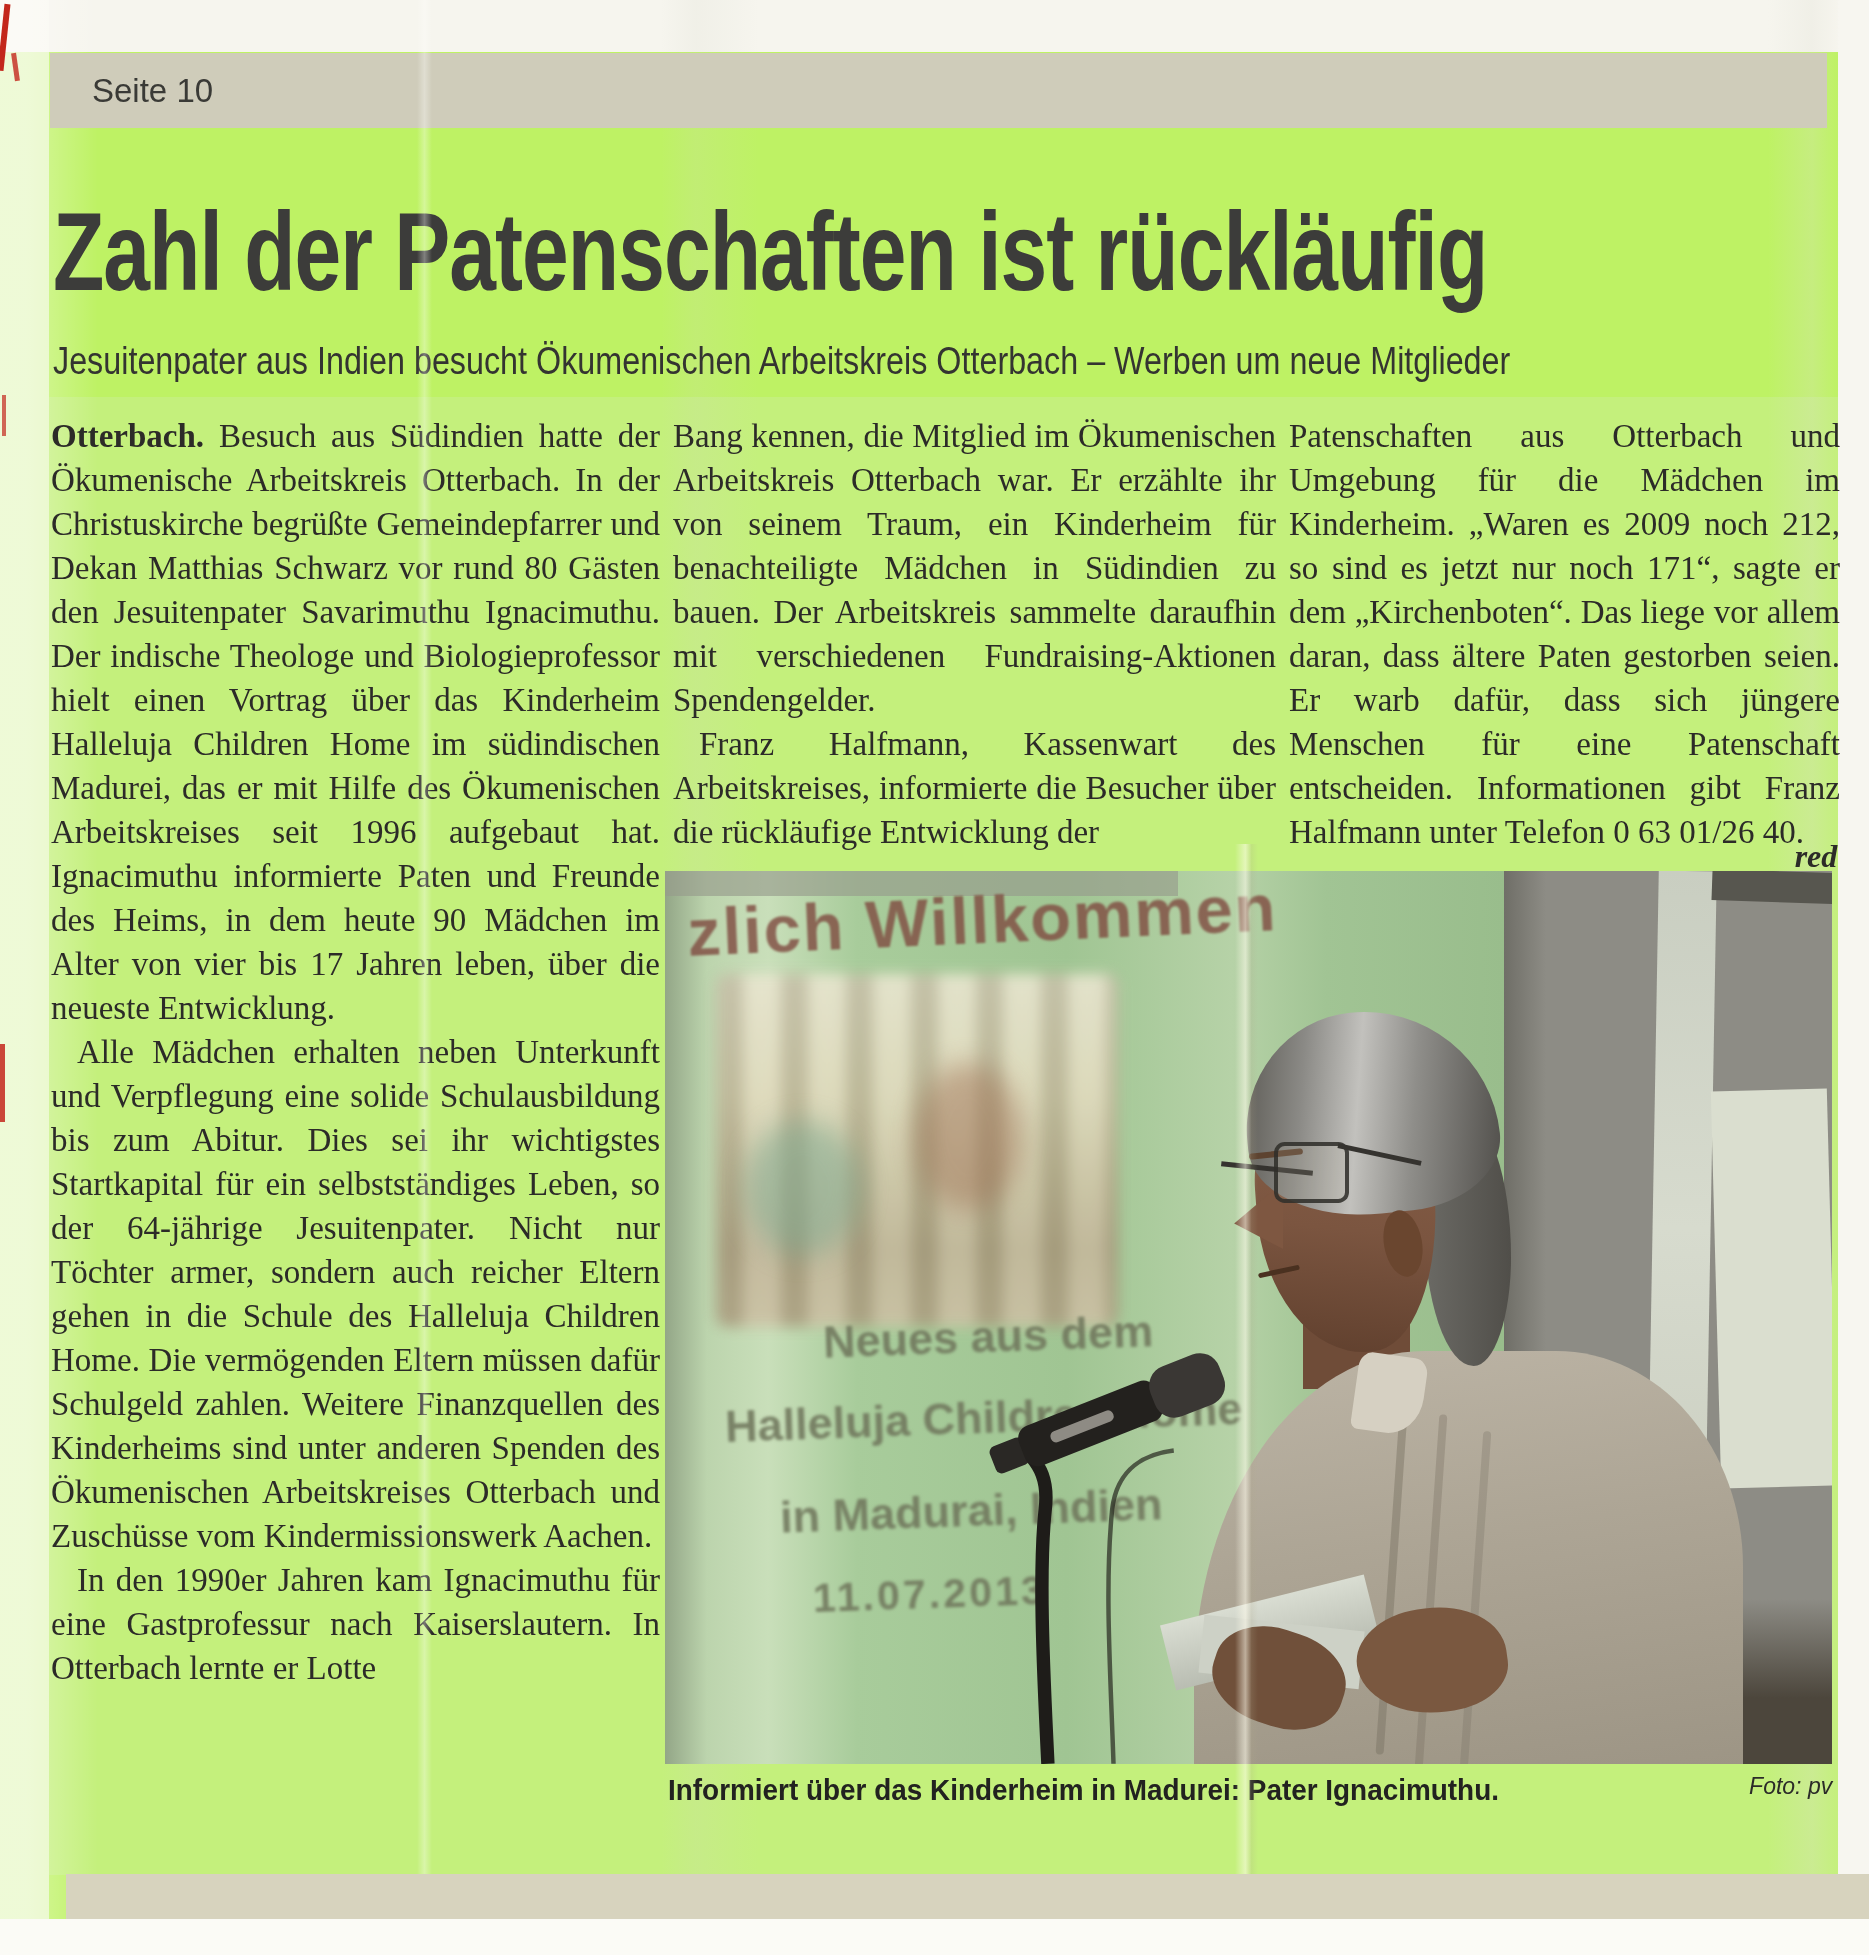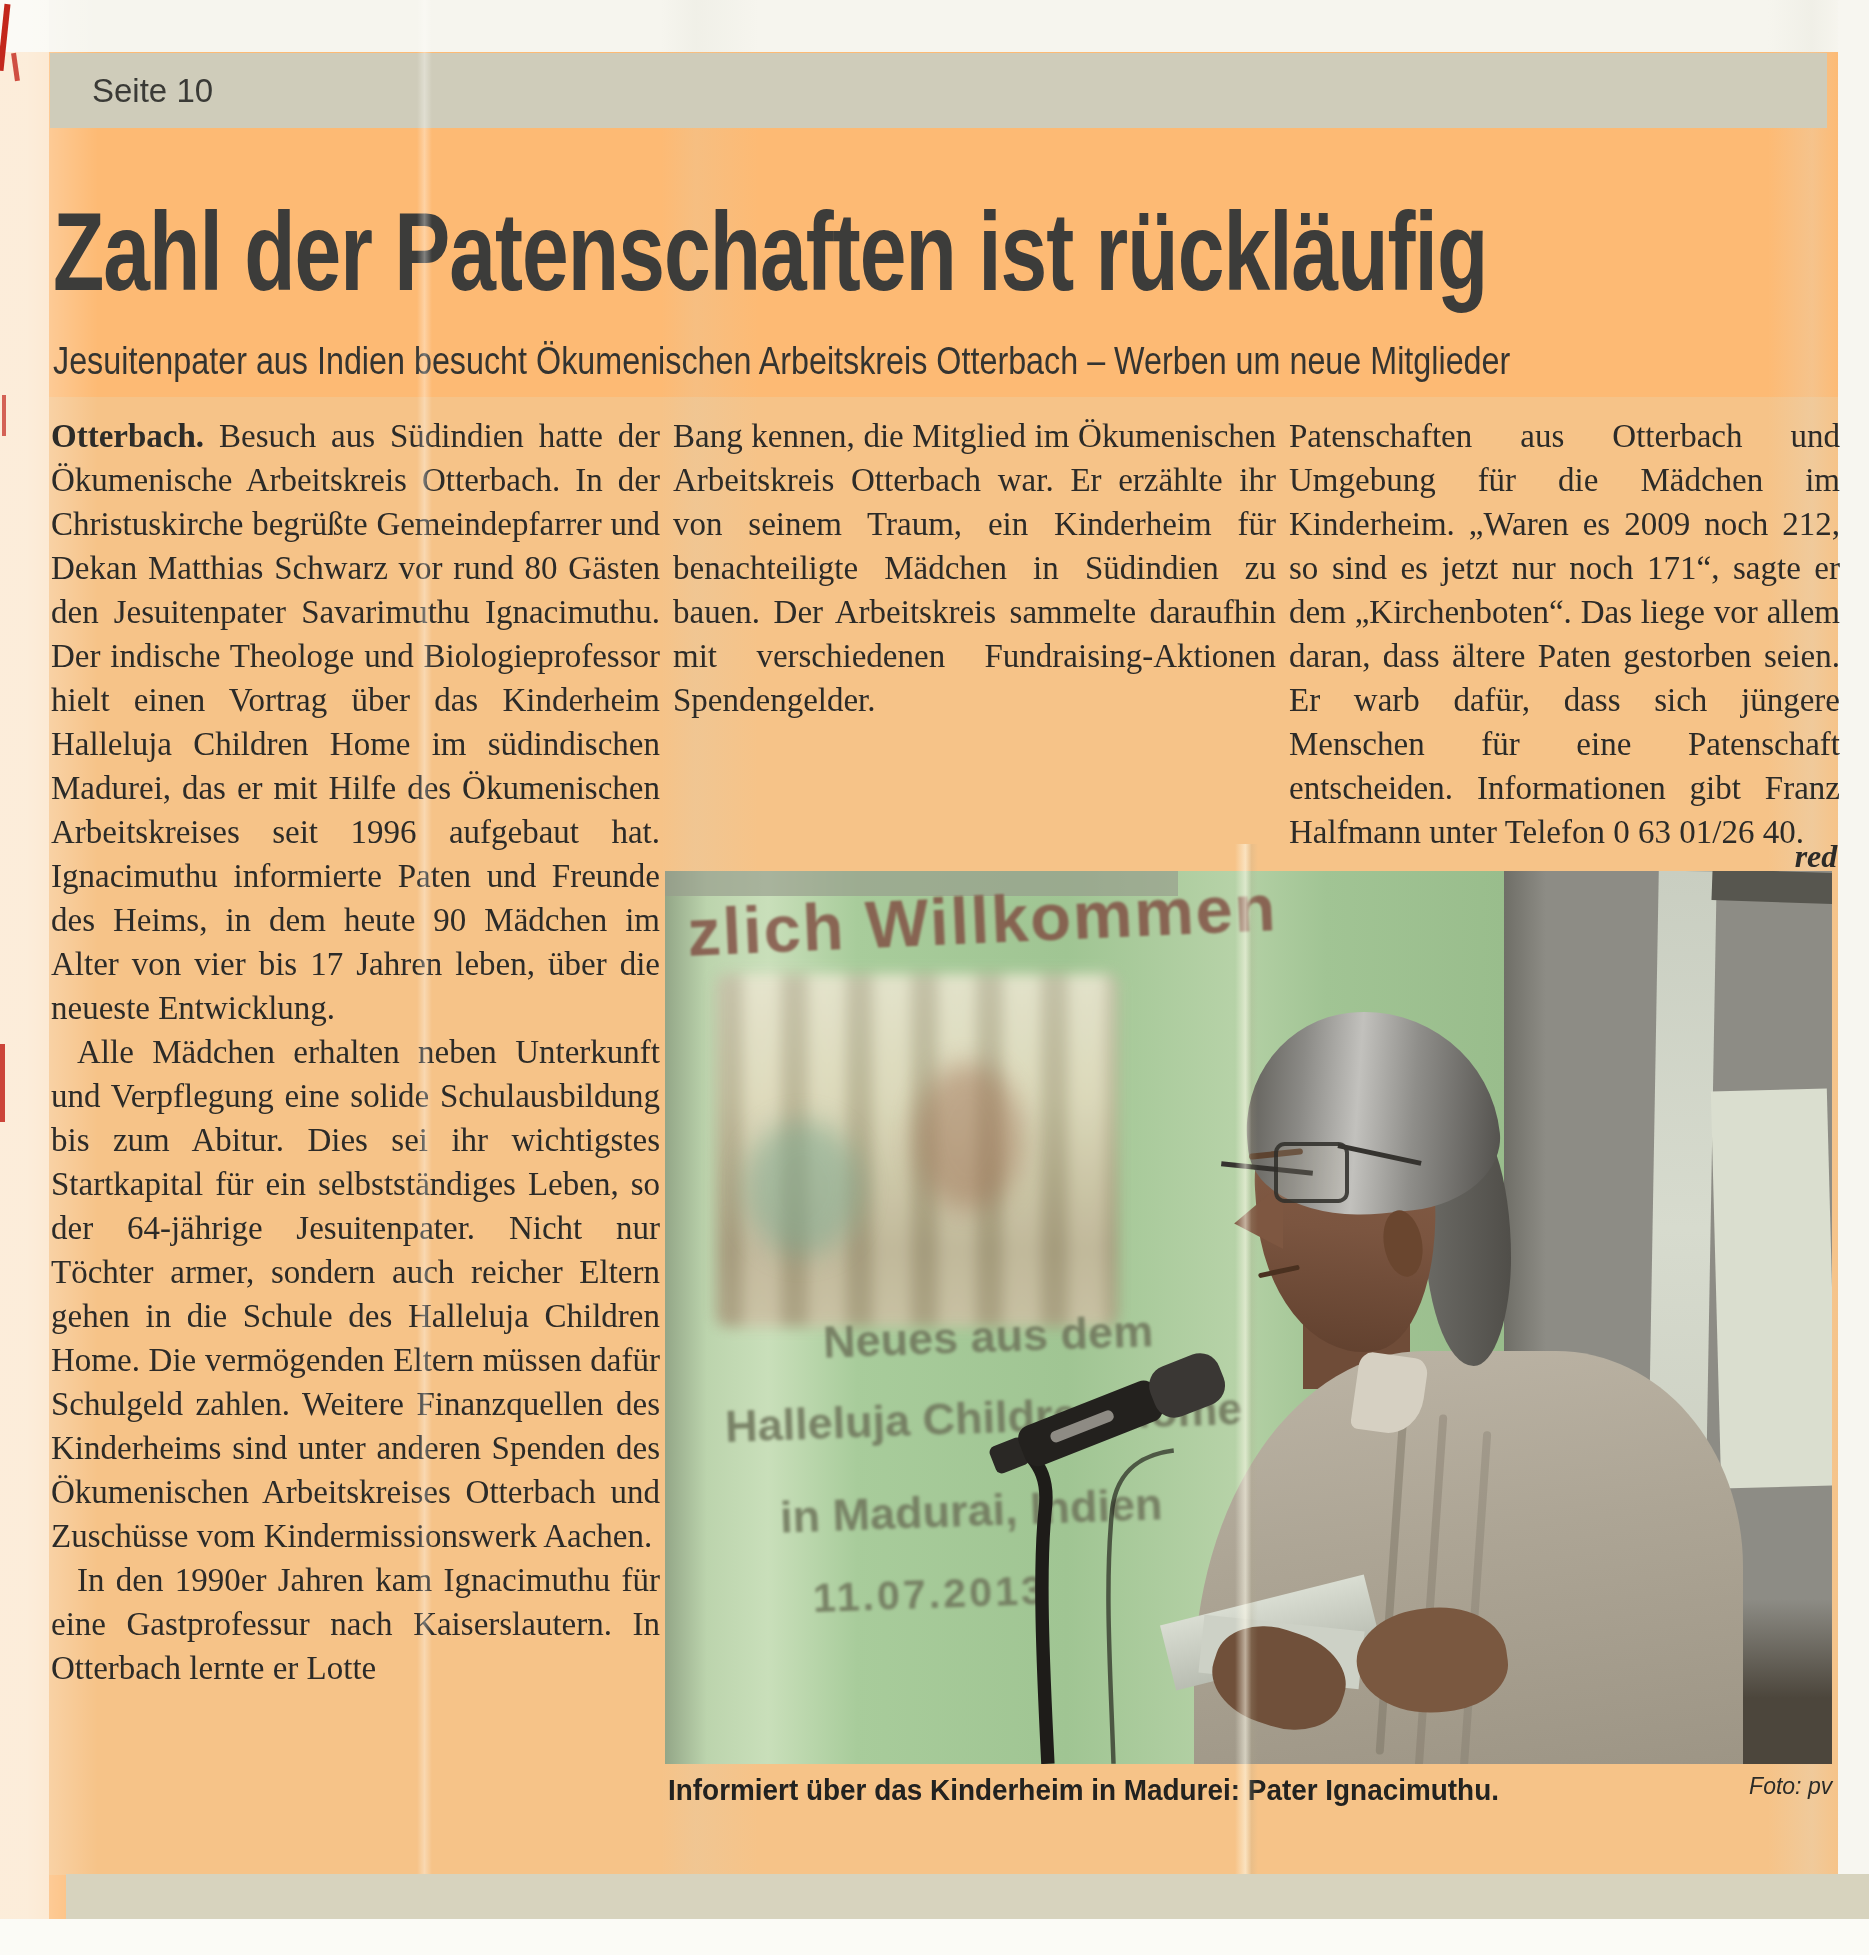--- a/index.html
+++ b/index.html
@@ -1,16 +1,16 @@
 <!DOCTYPE html>
 <html lang="de" style="font-size:7.1px"><head>
 <meta charset="utf-8">
 <style>
   html,body { margin:0; padding:0; background:#e7e6de; }
-  .page { position:relative; width:1870px; height:1955px; background:#fdba74; overflow:hidden;
+  .page { position:relative; width:1870px; height:1955px; background:#bef264; overflow:hidden;
           font-family:"Liberation Serif", serif; color:#2c2b28; }
 
   
   .top-strip    { position:absolute; left:0; top:0; width:100%; height:52px; background:#f6f5ee; }
   .left-strip   { position:absolute; left:0; top:0; width:49px; height:100%; background:rgba(250,249,243,0.65); }
   .right-strip  { position:absolute; left:1838px; top:0; width:31px; height:100%; background:#f7f6f0; }
   .body-tint    { position:absolute; left:49px; top:397px; width:1789px; height:1478px;
                   background:rgba(222,233,221,0.20); }
   .paper-shades { position:absolute; inset:0; pointer-events:none;
                   background:
@@ -155,20 +155,21 @@
   <h2 class="subheadline">Jesuitenpater aus Indien besucht Ökumenischen Arbeitskreis Otterbach – Werben um neue Mitglieder</h2>
 
   <div class="col col1" lang="de">
     <p><span class="lead">Otterbach.</span> <span>Besuch aus Südindien hatte der Ökumenische Arbeitskreis Otterbach. In der Christuskirche begrüßte Gemeindepfarrer und Dekan Matthias Schwarz vor rund 80 Gästen den Jesuitenpater Savarimuthu Ignacimuthu. Der indische Theologe und Biologieprofessor hielt einen Vortrag über das Kinderheim Halleluja Children Home im südindischen Madurei, das er mit Hilfe des Ökumenischen Arbeitskreises seit 1996 aufgebaut hat. Ignacimuthu informierte Paten und Freunde des Heims, in dem heute 90 Mädchen im Alter von vier bis 17 Jahren leben, über die neueste Entwicklung.</span></p>
     <p class="indent">Alle Mädchen erhalten neben Unterkunft und Verpflegung eine solide Schulausbildung bis zum Abitur. Dies sei ihr wichtigstes Startkapital für ein selbstständiges Leben, so der 64-jährige Jesuitenpater. Nicht nur Töchter armer, sondern auch reicher Eltern gehen in die Schule des Halleluja Children Home. Die vermögenden Eltern müssen dafür Schulgeld zahlen. Weitere Finanzquellen des Kinderheims sind unter anderen Spenden des Ökumenischen Arbeitskreises Otterbach und Zuschüsse vom Kindermissionswerk Aachen.</p>
     <p class="indent">In den 1990er Jahren kam Ignacimuthu für eine Gastprofessur nach Kaiserslautern. In Otterbach lernte er Lotte</p>
   </div>
 
   <div class="col col2" lang="de">
     <p>Bang kennen, die Mitglied im Ökumenischen Arbeitskreis Otterbach war. Er erzählte ihr von seinem Traum, ein Kinderheim für benachteiligte Mädchen in Südindien zu bauen. Der Arbeitskreis sammelte daraufhin mit verschiedenen Fundraising-Aktionen Spendengelder.</p>
+    <p class="indent">Franz Halfmann, Kassenwart des Arbeitskreises, informierte die Besucher über die rückläufige Entwicklung der</p>
   </div>
 
   <div class="col col3" lang="de">
     <p>Patenschaften aus Otterbach und Umgebung für die Mädchen im Kinderheim. „Waren es 2009 noch 212, so sind es jetzt nur noch 171“, sagte er dem „Kirchenboten“. Das liege vor allem daran, dass ältere Paten gestorben seien. Er warb dafür, dass sich jüngere Menschen für eine Patenschaft entscheiden. Informationen gibt Franz Halfmann unter Telefon 0 63 01/26 40.</p>
     <span class="sig">red</span>
   </div>
 
   <div class="photo">
     <div class="ph-screen"></div>
     <div class="ph-screen-top"></div>

